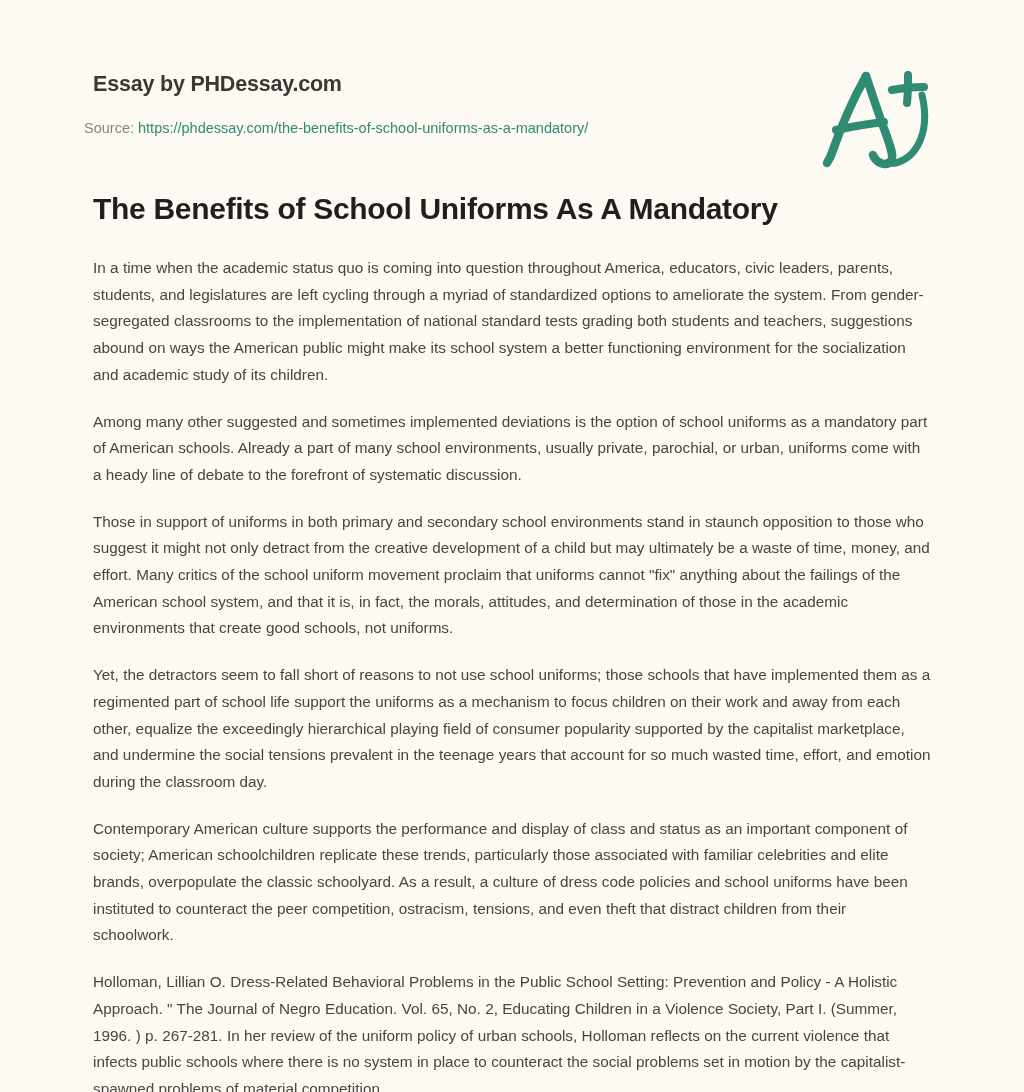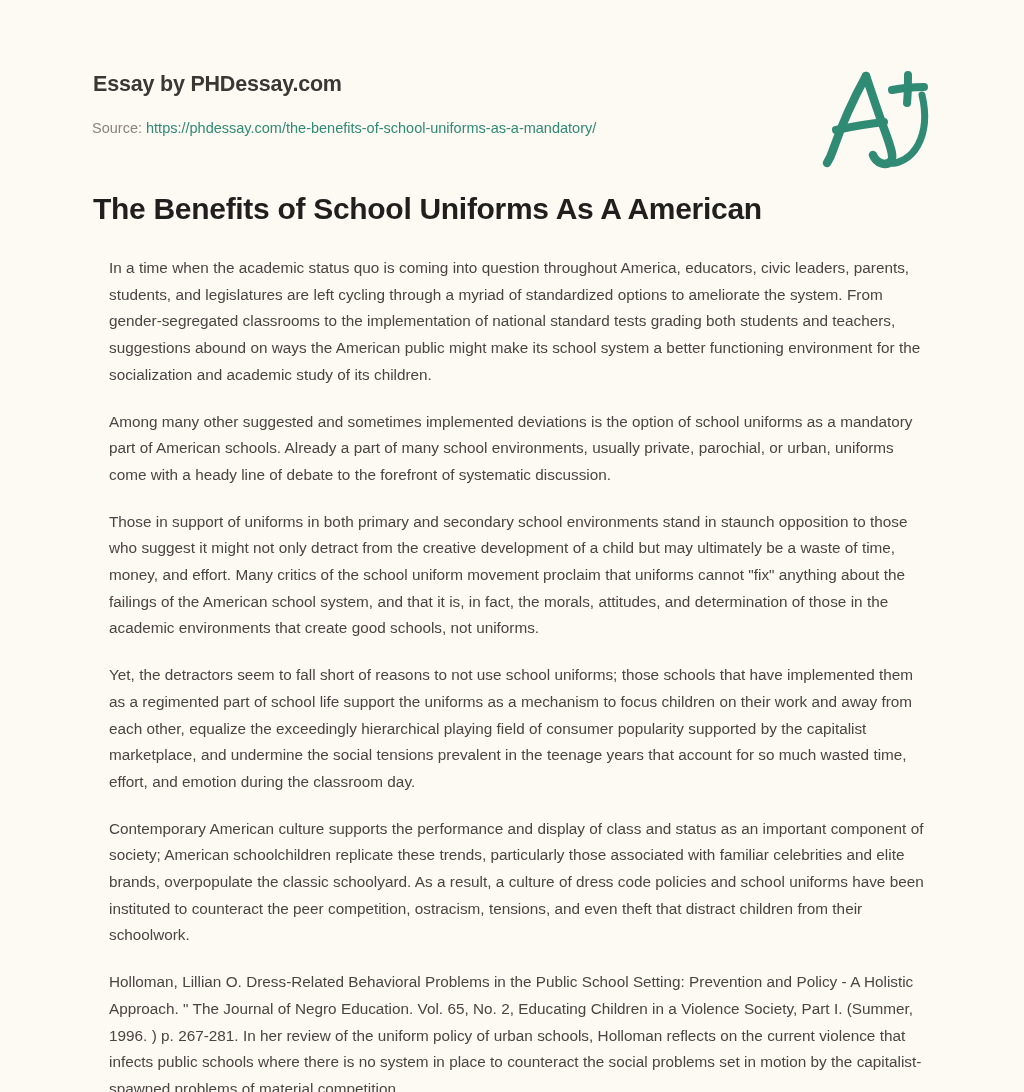--- a/index.html
+++ b/index.html
@@ -37,21 +37,21 @@
     top: 72px;
     font-size: 21.5px;
     font-weight: bold;
     color: #3b3733;
     letter-spacing: -0.2px;
     white-space: nowrap;
   }
 
   .source-line {
     position: absolute;
-    left: 92px;
+    left: 84px;
     top: 120px;
     font-size: 14.5px;
     color: #8a857f;
     white-space: nowrap;
   }
 
   .source-url {
     color: #2f8b73;
     text-decoration: none;
   }
@@ -83,21 +83,21 @@
     letter-spacing: -0.3px;
     line-height: 38px;
   }
 
   .body-copy {
     padding: 0 93px 0 93px;
     margin-top: 27px;
   }
 
   .body-copy p {
-    margin: 0 0 20px 16px;
+    margin: 0 0 20px 0;
     font-size: 15.3px;
     line-height: 26.7px;
     color: #4a4540;
     max-width: 838px;
     text-align: left;
     word-spacing: 0.1px;
   }
 
   .body-copy p:last-child {
     margin-bottom: 0;
@@ -134,21 +134,21 @@
 
           <path d="M110 29 C114 46, 114 64, 106 79 C99 92, 86 99, 75 97" stroke-width="7"></path>
         </g>
       </svg>
     </div>
 
   </div>
 
   <div class="article">
 
-    <h1 class="article-title">The Benefits of School Uniforms As A American</h1>
+    <h1 class="article-title">The Benefits of School Uniforms As A Mandatory</h1>
 
     <div class="body-copy">
       <p>In a time when the academic status quo is coming into question throughout America, educators, civic leaders, parents, students, and legislatures are left cycling through a myriad of standardized options to ameliorate the system. From gender-segregated classrooms to the implementation of national standard tests grading both students and teachers, suggestions abound on ways the American public might make its school system a better functioning environment for the socialization and academic study of its children.</p>
       <p>Among many other suggested and sometimes implemented deviations is the option of school uniforms as a mandatory part of American schools. Already a part of many school environments, usually private, parochial, or urban, uniforms come with a heady line of debate to the forefront of systematic discussion.</p>
       <p>Those in support of uniforms in both primary and secondary school environments stand in staunch opposition to those who suggest it might not only detract from the creative development of a child but may ultimately be a waste of time, money, and effort. Many critics of the school uniform movement proclaim that uniforms cannot "fix" anything about the failings of the American school system, and that it is, in fact, the morals, attitudes, and determination of those in the academic environments that create good schools, not uniforms.</p>
       <p>Yet, the detractors seem to fall short of reasons to not use school uniforms; those schools that have implemented them as a regimented part of school life support the uniforms as a mechanism to focus children on their work and away from each other, equalize the exceedingly hierarchical playing field of consumer popularity supported by the capitalist marketplace, and undermine the social tensions prevalent in the teenage years that account for so much wasted time, effort, and emotion during the classroom day.</p>
       <p>Contemporary American culture supports the performance and display of class and status as an important component of society; American schoolchildren replicate these trends, particularly those associated with familiar celebrities and elite brands, overpopulate the classic schoolyard. As a result, a culture of dress code policies and school uniforms have been instituted to counteract the peer competition, ostracism, tensions, and even theft that distract children from their schoolwork.</p>
       <p>Holloman, Lillian O. Dress-Related Behavioral Problems in the Public School Setting: Prevention and Policy - A Holistic Approach. " The Journal of Negro Education. Vol. 65, No. 2, Educating Children in a Violence Society, Part I. (Summer, 1996. ) p. 267-281. In her review of the uniform policy of urban schools, Holloman reflects on the current violence that infects public schools where there is no system in place to counteract the social problems set in motion by the capitalist-spawned problems of material competition.</p>
 
     </div>

